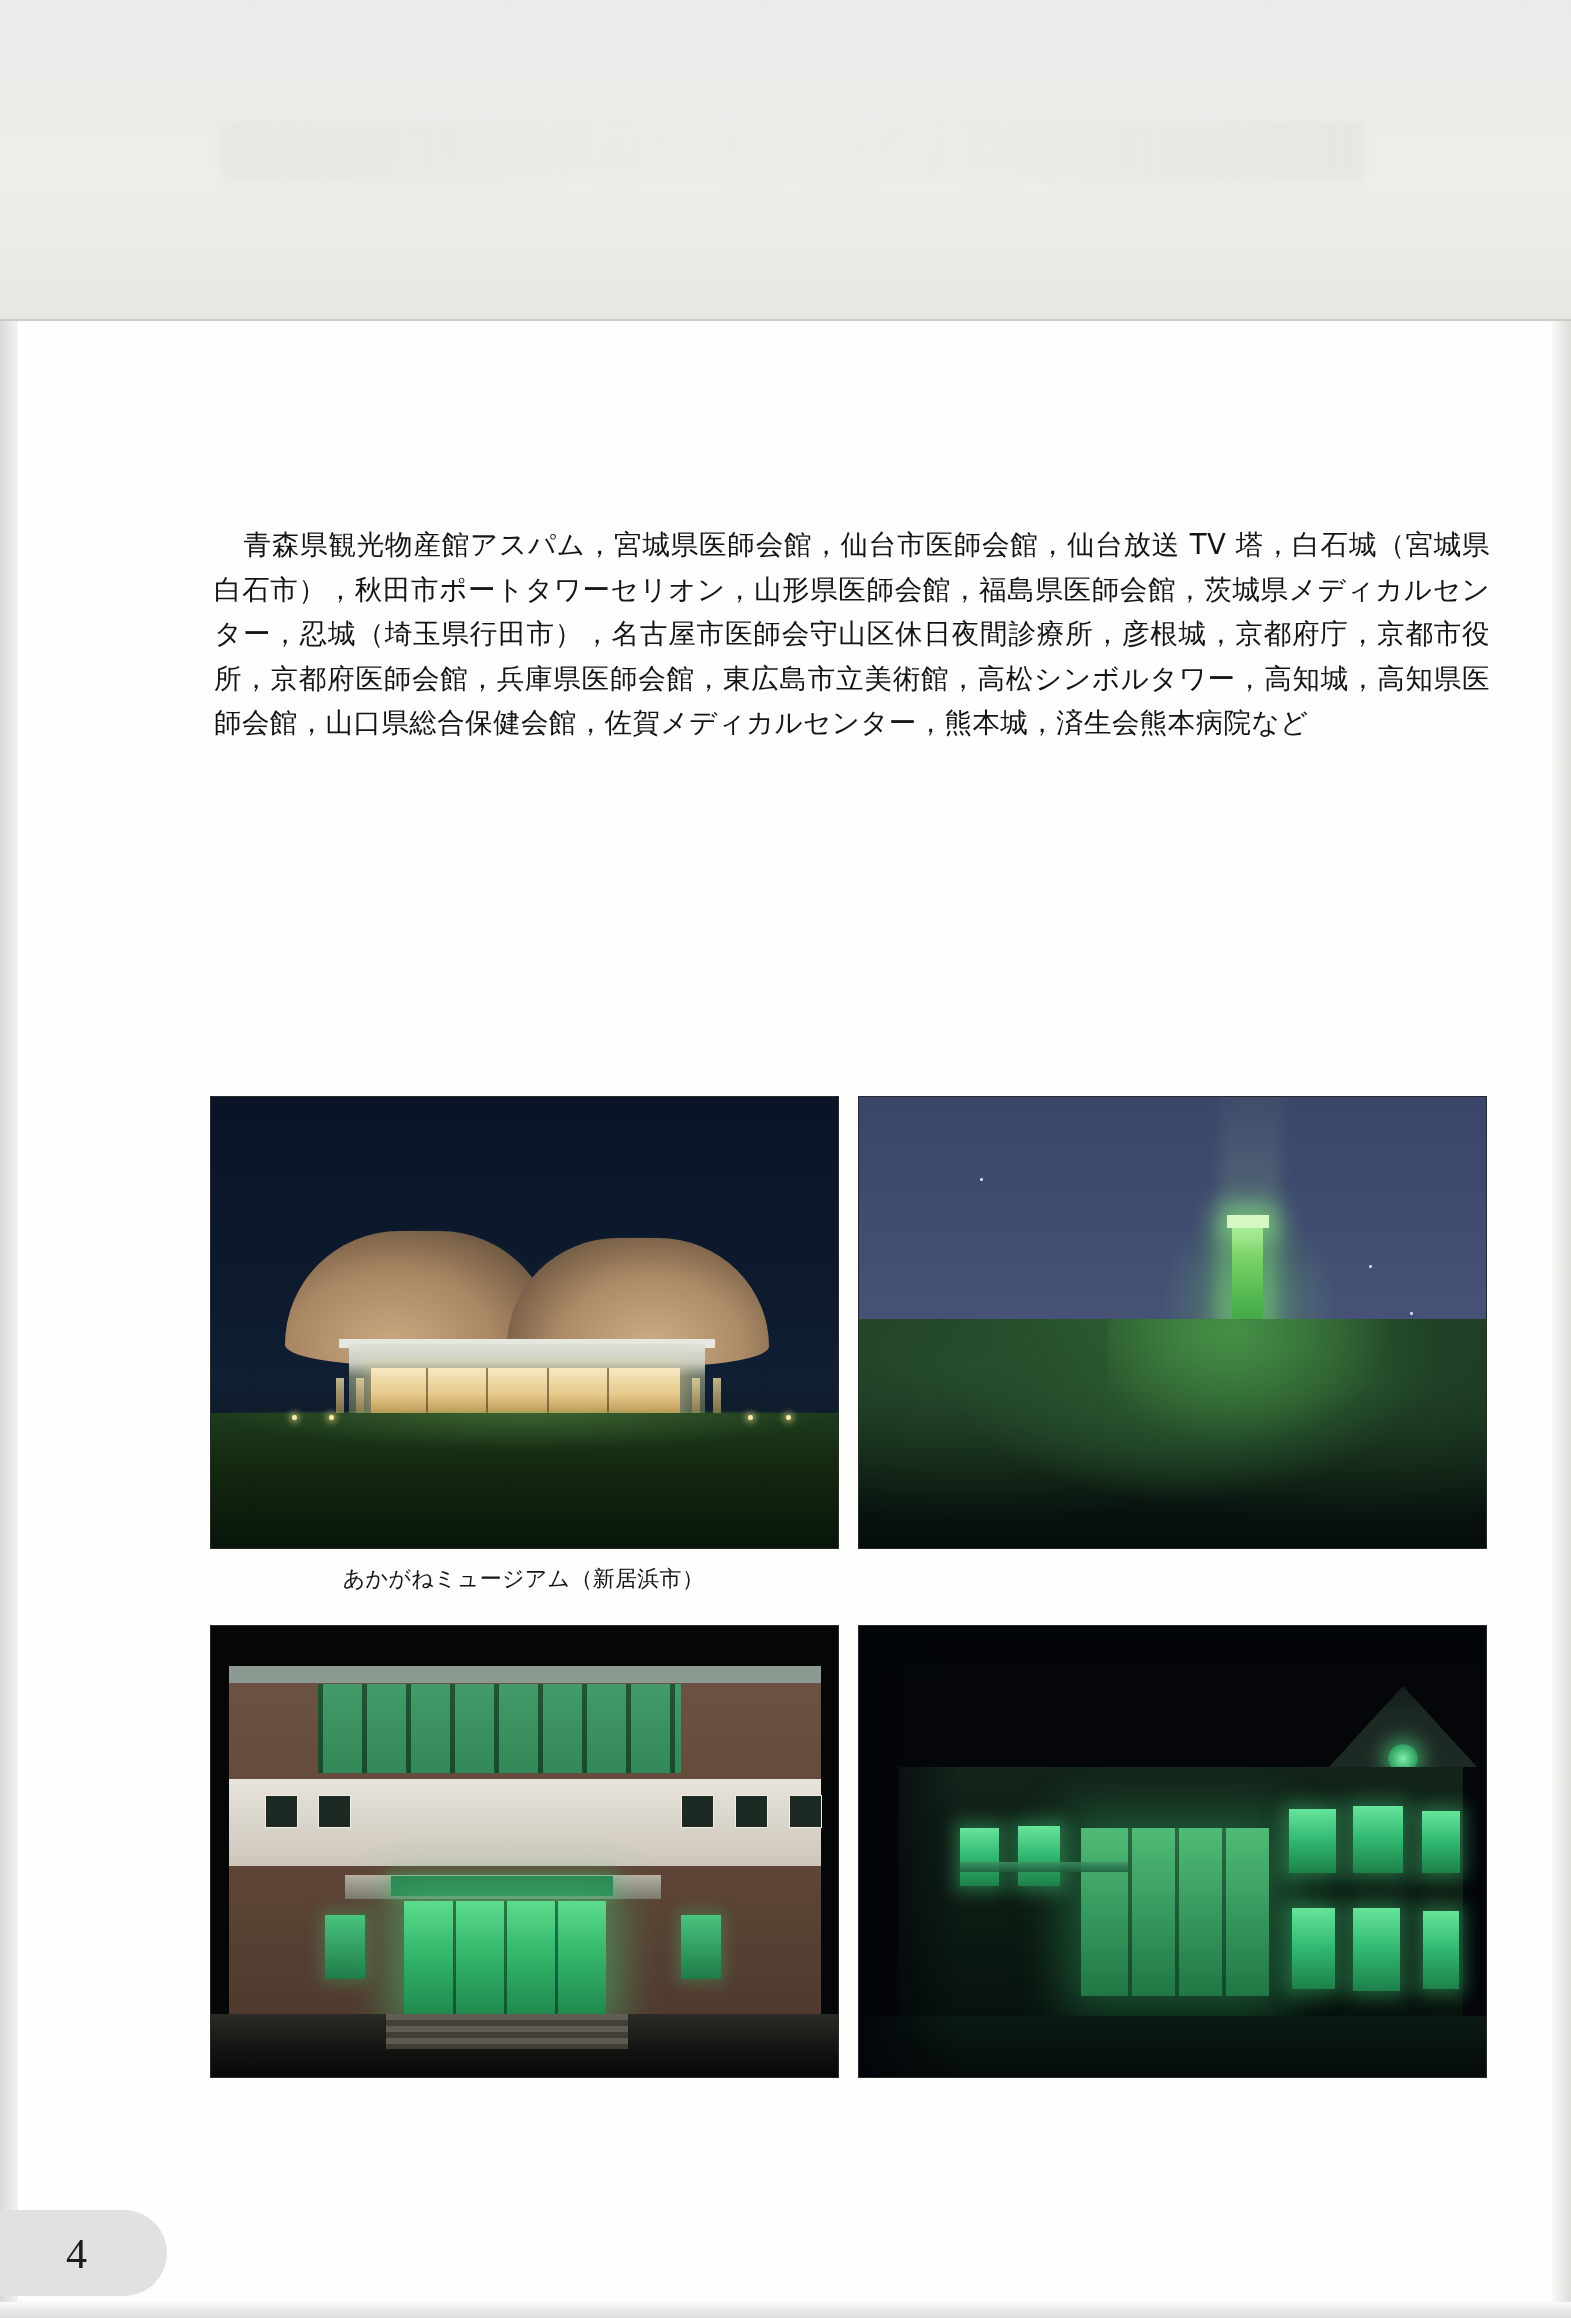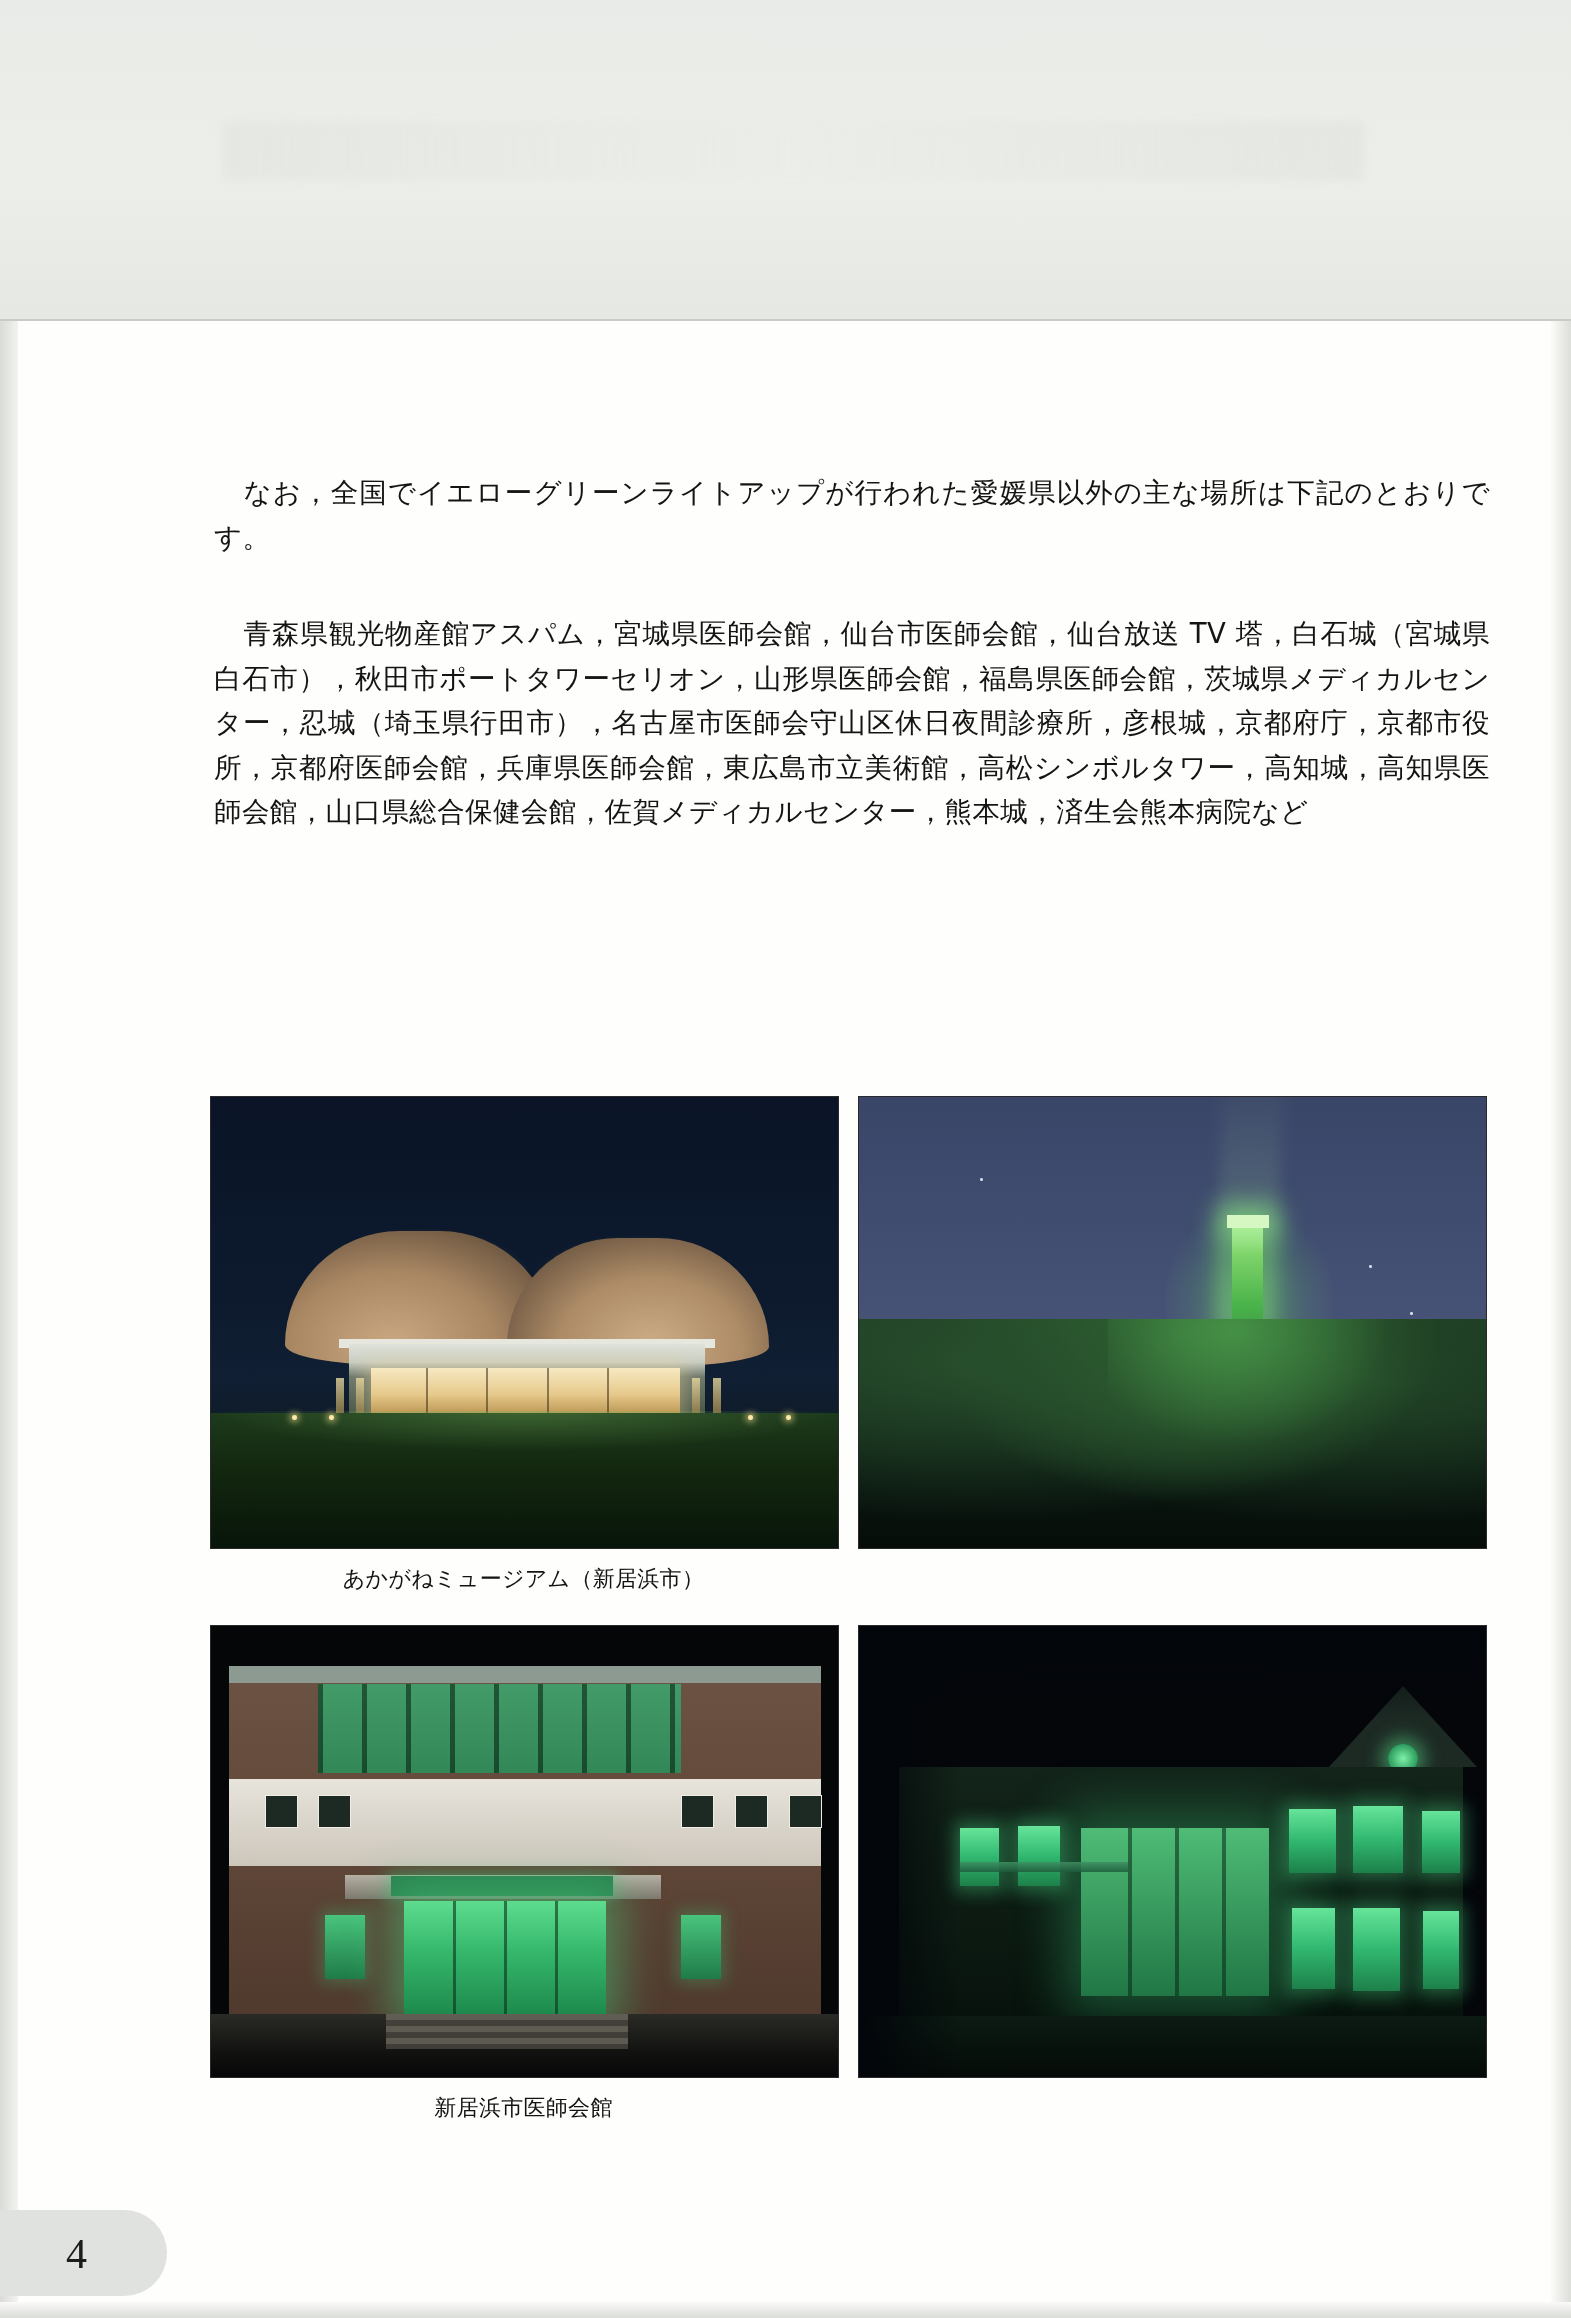--- a/index.html
+++ b/index.html
@@ -439,21 +439,20 @@
   <div class="scan-body"></div>
   <div class="scan-left-edge"></div>
   <div class="scan-right-edge"></div>
   <div class="scan-bottom-edge"></div>
 </div>
 
 <div class="page-tab"></div>
 <div class="page-number">4</div>
 
 <div class="content">
-  <div class="para para-block indent">なお，全国でイエローグリーンライトアップが行われた愛媛県以外の主な場所は下記のとおりです。</div>
   <div class="gap-lg"></div>
   <div class="para para-block indent">青森県観光物産館アスパム，宮城県医師会館，仙台市医師会館，仙台放送 TV 塔，白石城（宮城県白石市），秋田市ポートタワーセリオン，山形県医師会館，福島県医師会館，茨城県メディカルセンター，忍城（埼玉県行田市），名古屋市医師会守山区休日夜間診療所，彦根城，京都府庁，京都市役所，京都府医師会館，兵庫県医師会館，東広島市立美術館，高松シンボルタワー，高知城，高知県医師会館，山口県総合保健会館，佐賀メディカルセンター，熊本城，済生会熊本病院など</div>
 </div>
 
 <div class="photo-grid">
 
   <div class="photo-row">
 
     <div class="photo-cell">
       <div class="photo-frame">
@@ -520,21 +519,20 @@
         <div class="p3-sign"></div>
         <div class="p3-sidewin" style="left:114px; top:289px"></div>
         <div class="p3-sidewin" style="left:470px; top:289px"></div>
         <div class="p3-entrance"></div>
         <div class="p3-ent-mull" style="left:242px"></div>
         <div class="p3-ent-mull" style="left:293px"></div>
         <div class="p3-ent-mull" style="left:344px"></div>
         <div class="p3-ground"></div>
         <div class="p3-steps"></div>
       </div>
-      <div class="caption">新居浜市医師会館</div>
     </div>
 
     <div class="photo-cell">
       <div class="photo-frame">
         <div class="p4-bg"></div>
         <div class="p4-gable"></div>
         <div class="p4-roundwin"></div>
         <div class="p4-mass"></div>
         <div class="p4-bigwall"></div>
         <div class="p4-wall-mull" style="left:269px"></div>

